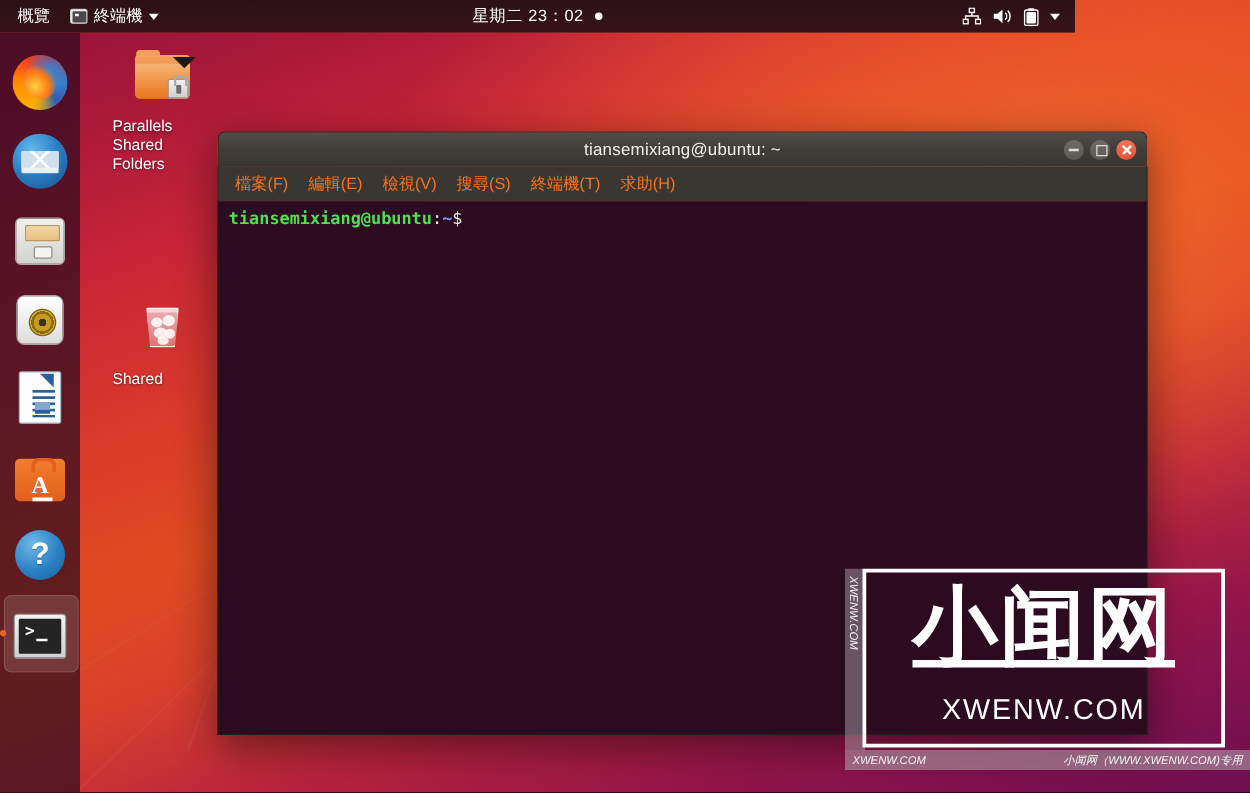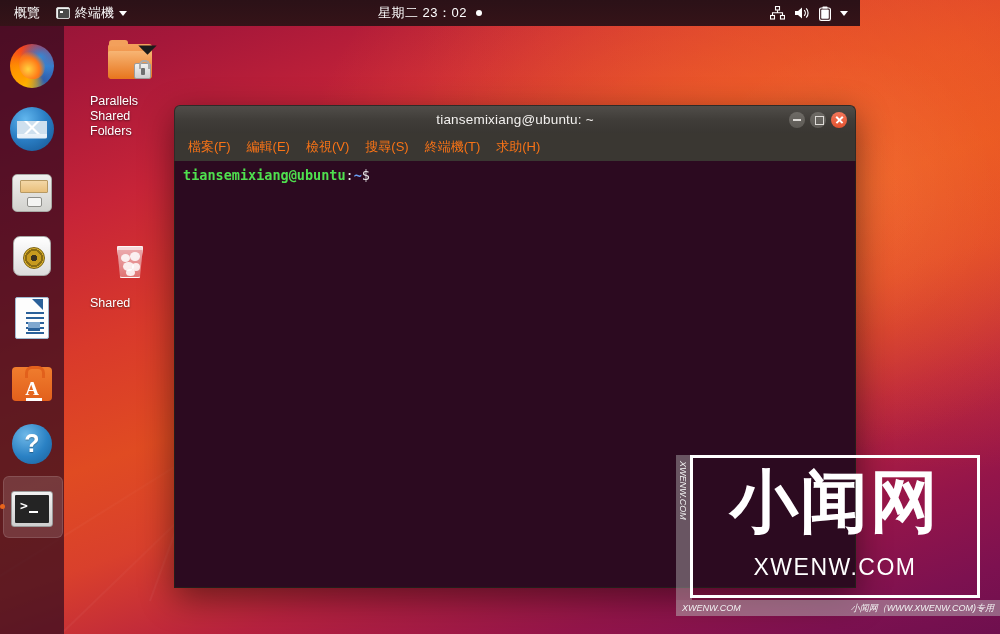--- a/index.html
+++ b/index.html
@@ -290,21 +290,21 @@
     position:absolute; left:10px; top:2px; width:32px; height:5px;
     background:rgba(255,255,255,0.55); border-radius:3px;
   }
   .ic-trash .wad {
     position:absolute; border-radius:50%;
     background:rgba(255,255,255,0.85);
   }
 
   
   #terminal {
-    position:absolute; left:174px; top:105px; width:682px; height:483px;
+    position:absolute; left:174px; top:105px; width:744px; height:483px;
     z-index:30; box-shadow:0 10px 34px rgba(0,0,0,0.48);
     border-radius:6px 6px 0 0;
   }
   #term-titlebar {
     height:28px; border-radius:6px 6px 0 0;
     background:linear-gradient(to bottom,#504d49 0%,#403d39 52%,#393632 100%);
     border:1px solid #2e2b28; border-bottom:none;
     display:flex; align-items:center; position:relative;
     color:#e8e6e3; font-size:13px;
   }
@@ -347,21 +347,21 @@
   .term-line { white-space:pre; }
 
   
   #wm-box {
     position:absolute; left:690px; top:455px; width:290px; height:143px;
     border:3px solid #ffffff; z-index:60;
   }
   #wm-cn {
     position:absolute; left:0; right:0; top:8px; text-align:center;
     color:#fff; font-size:68px; font-weight:bold; line-height:72px;
-    font-family:"DejaVu Sans","Liberation Sans",sans-serif; letter-spacing:2px;
+    font-family:"DejaVu Sans","Liberation Sans",sans-serif; letter-spacing:2px;text-decoration:underline;
   }
   #wm-en {
     position:absolute; left:0; right:0; bottom:14px; text-align:center;
     color:#fff; font-size:23px; letter-spacing:1.5px;
     font-family:"Liberation Sans",sans-serif;
   }
   #wm-strip {
     position:absolute; left:676px; top:600px; width:324px; height:16px; z-index:59;
     background:rgba(190,190,190,0.48);
     display:flex; align-items:center; justify-content:space-between;

